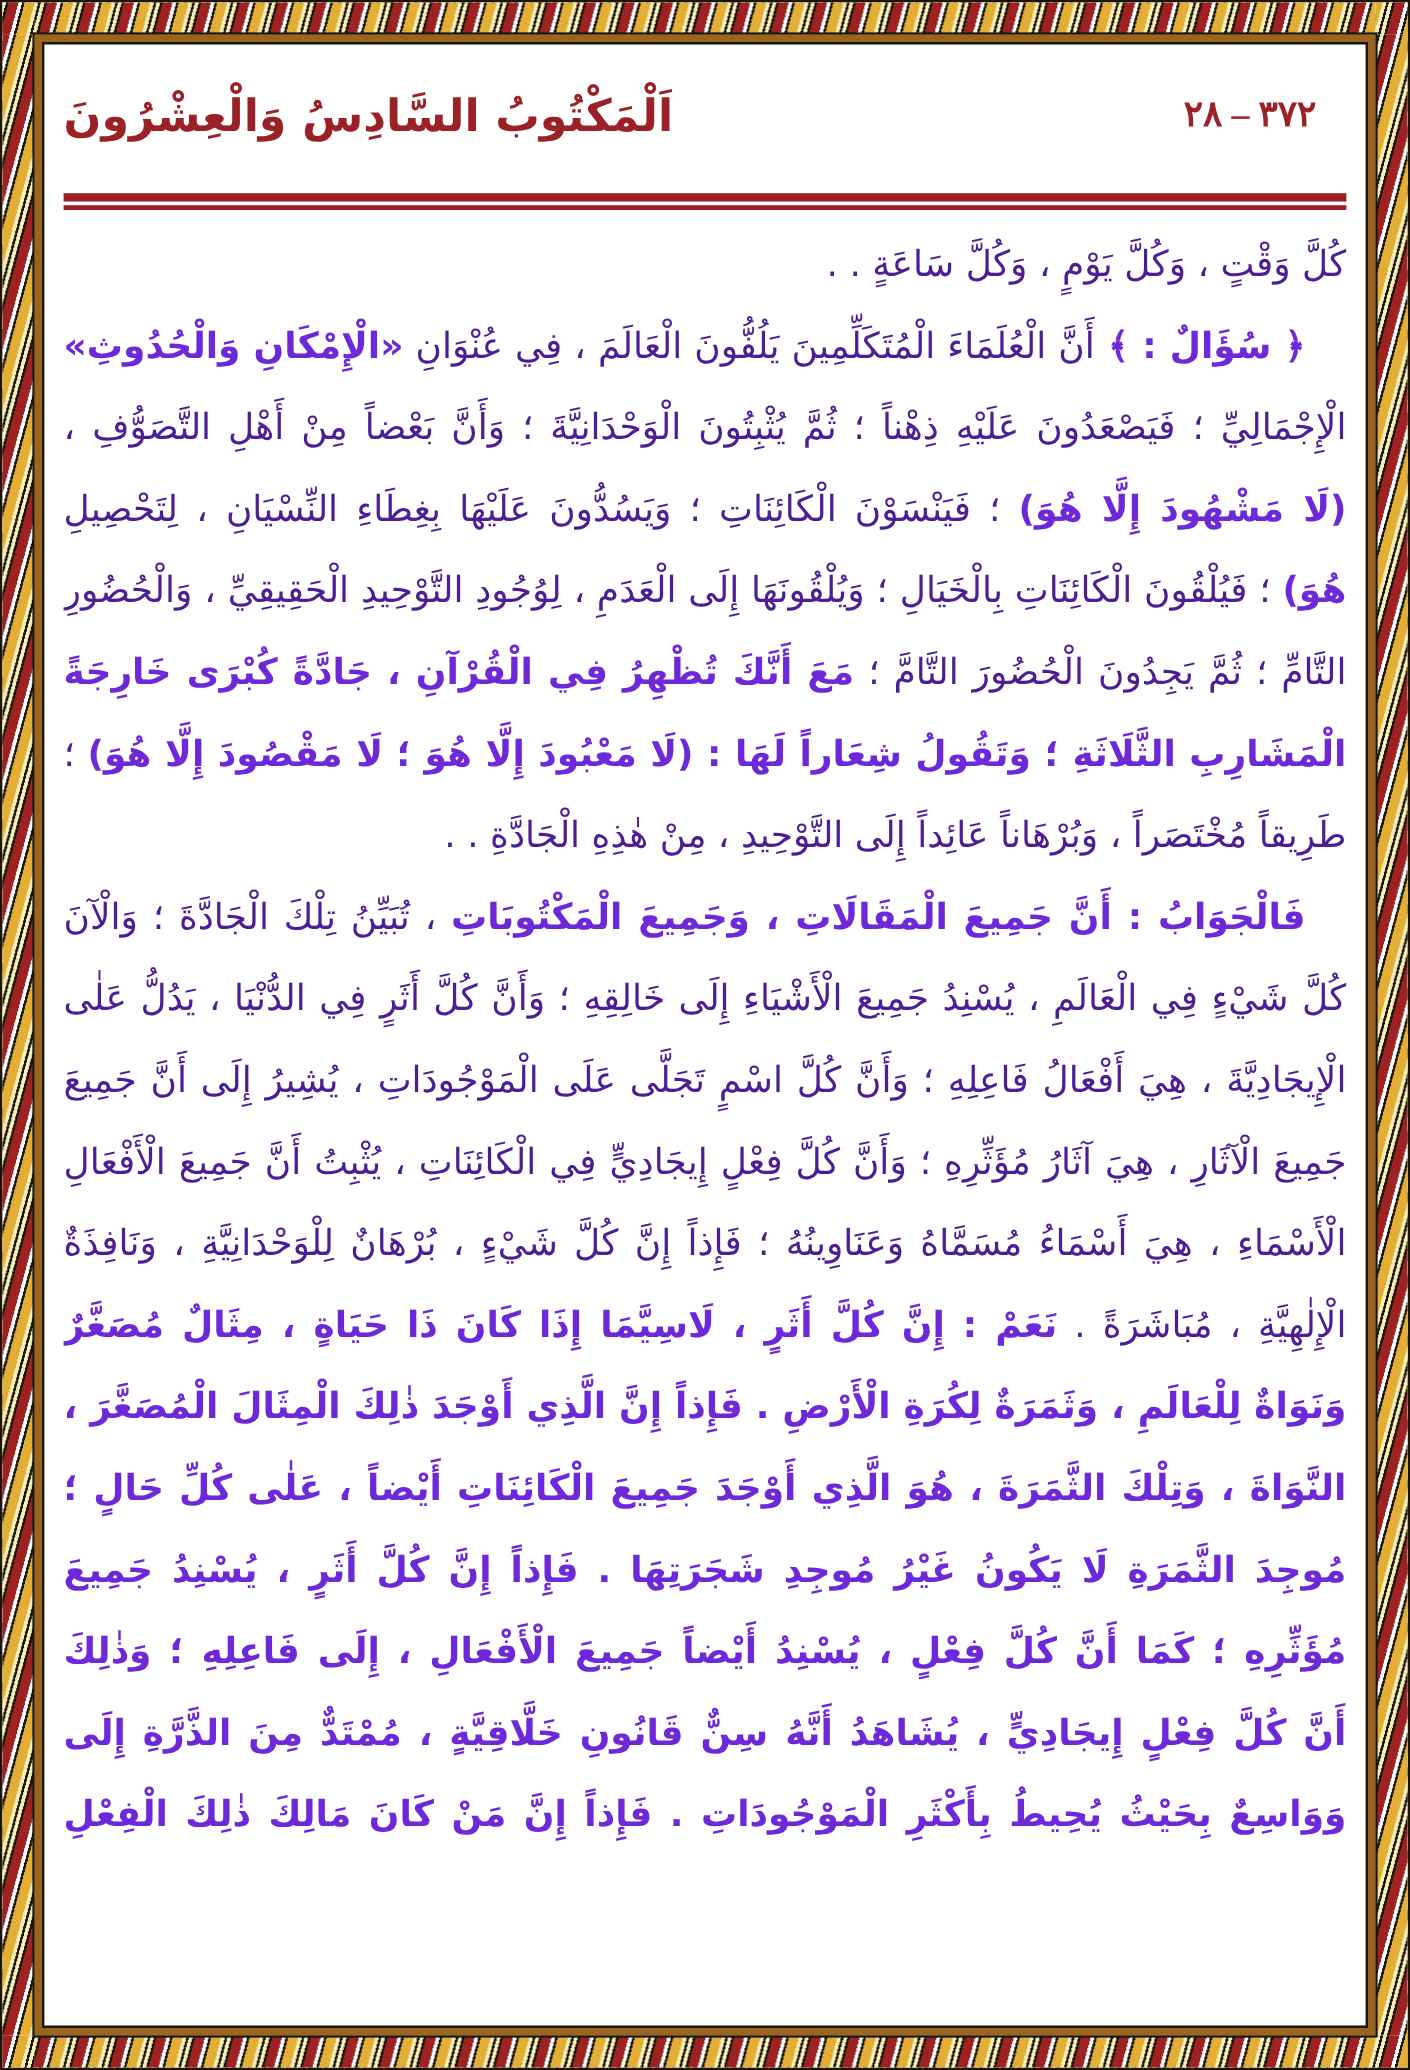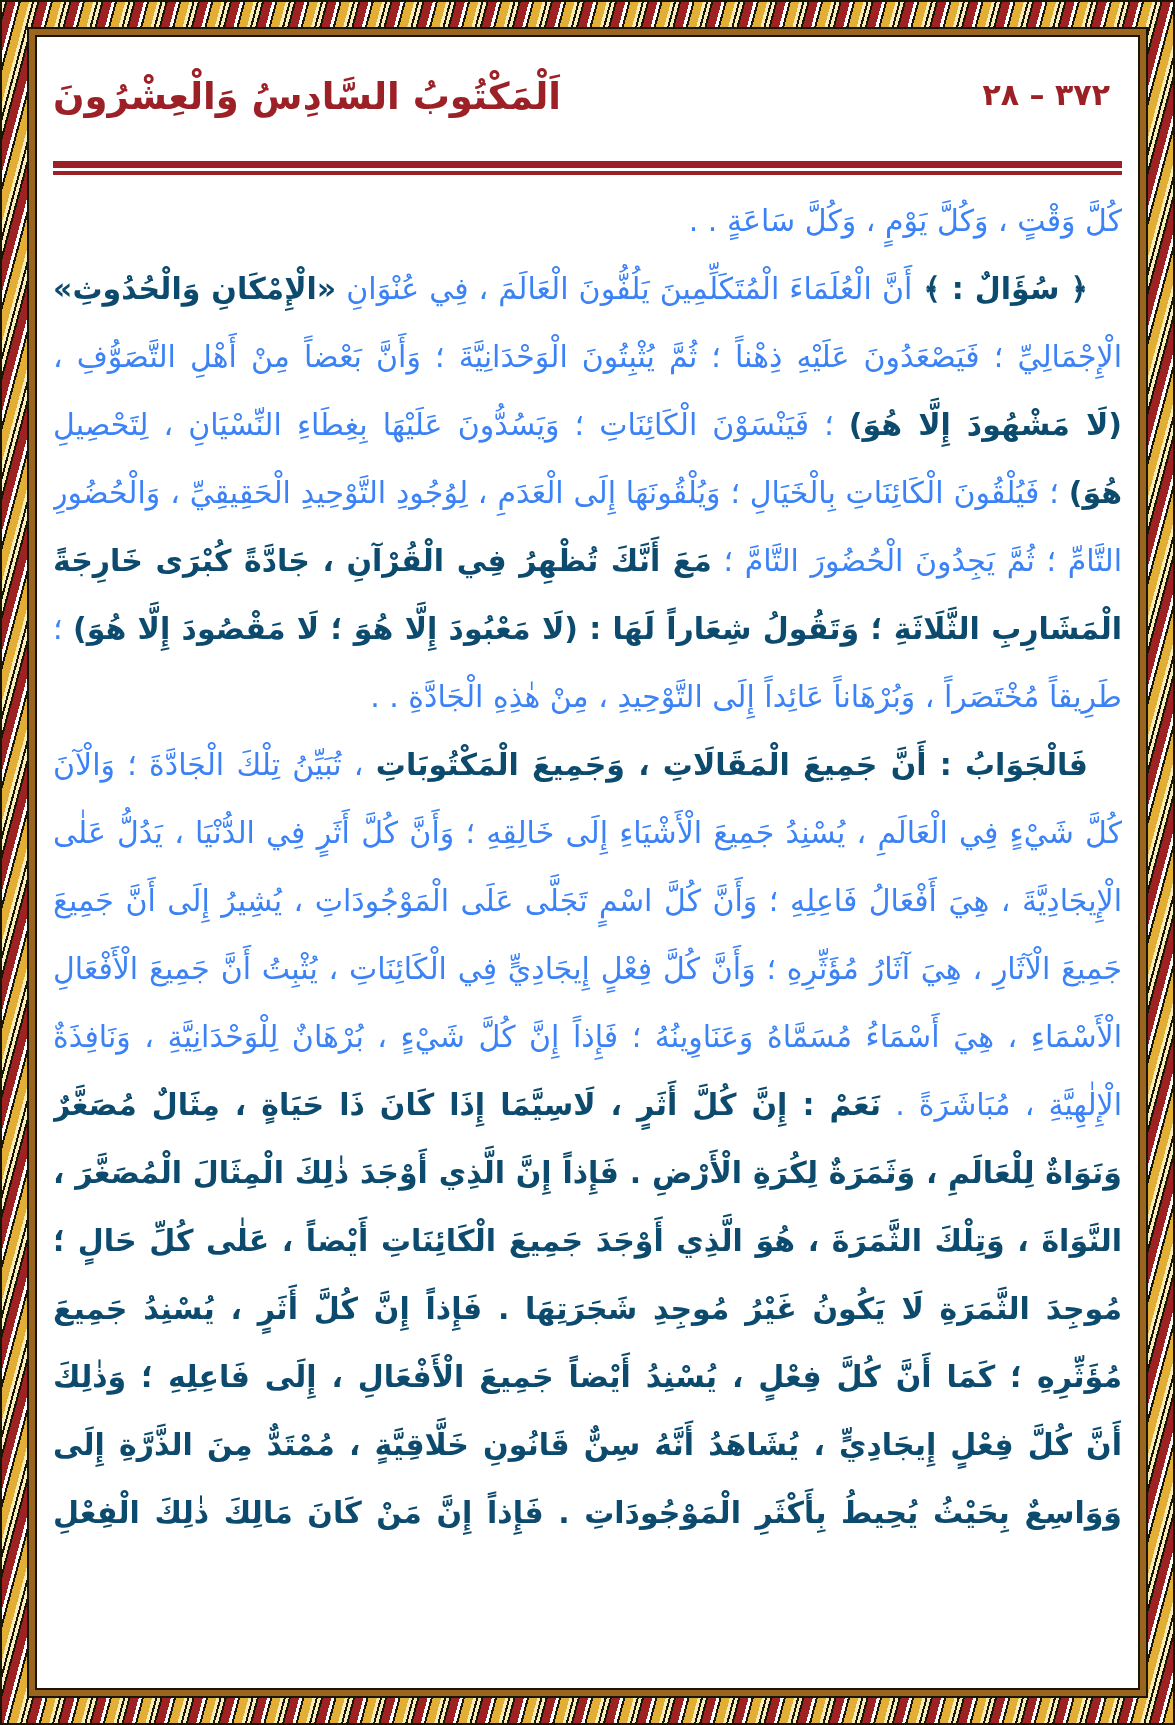--- a/index.html
+++ b/index.html
@@ -62,21 +62,21 @@
     left: 14px;            
     left: auto;
     right: auto;
     top: 42px;
     font-size: 30px;
     font-weight: bold;
     color: #9b2126;
     direction: rtl;
   }
   
-  .page-number { right: 12px; }
+  .page-number { right: 25px; font-family: Liberation Serif, serif; }
 
   .rule-thick { height: 7px; background: #9b2126; margin-top: 2px; }
   .rule-thin  { height: 4px; background: #9b2126; margin-top: 3px; }
 
   .body {
     margin-top: 12px;
     font-size: 30px;
     color: #1b1b1b;
   }
 
@@ -84,22 +84,22 @@
     height: 68px;
     line-height: 68px;
     overflow: hidden;
     white-space: normal;
   }
   .line.just   { text-align: justify; text-align-last: justify; }
   .line.start  { text-align: right; }
   .line.center { text-align: right; }
   .line.indent { padding-right: 34px; }
 
-  .seg-black { color: #3b82f6; font-weight: normal; }
-  .seg-red   { color: #0c4a6e; font-weight: bold; }
+  .seg-black { color: #4c1d95; font-weight: normal; }
+  .seg-red   { color: #6d28d9; font-weight: bold; }
 </style>
 </head>
 <body>
 
 <div class="page">
   <div class="frame-chain">
     <div class="frame-brown">
       <div class="content">
 
         <div class="header">

